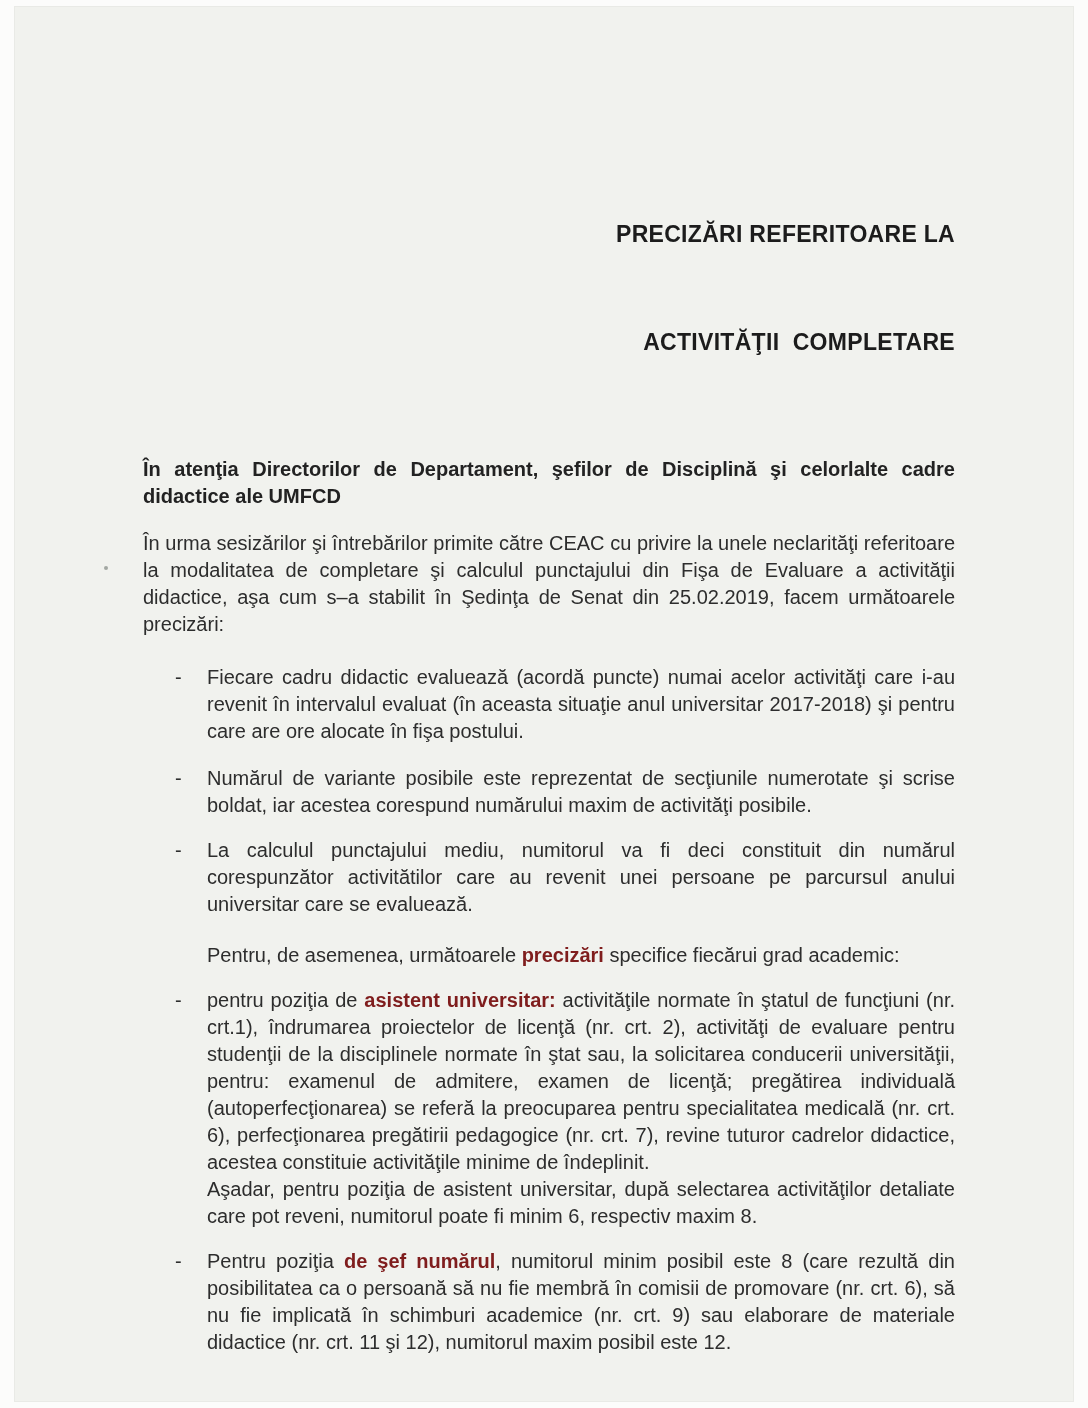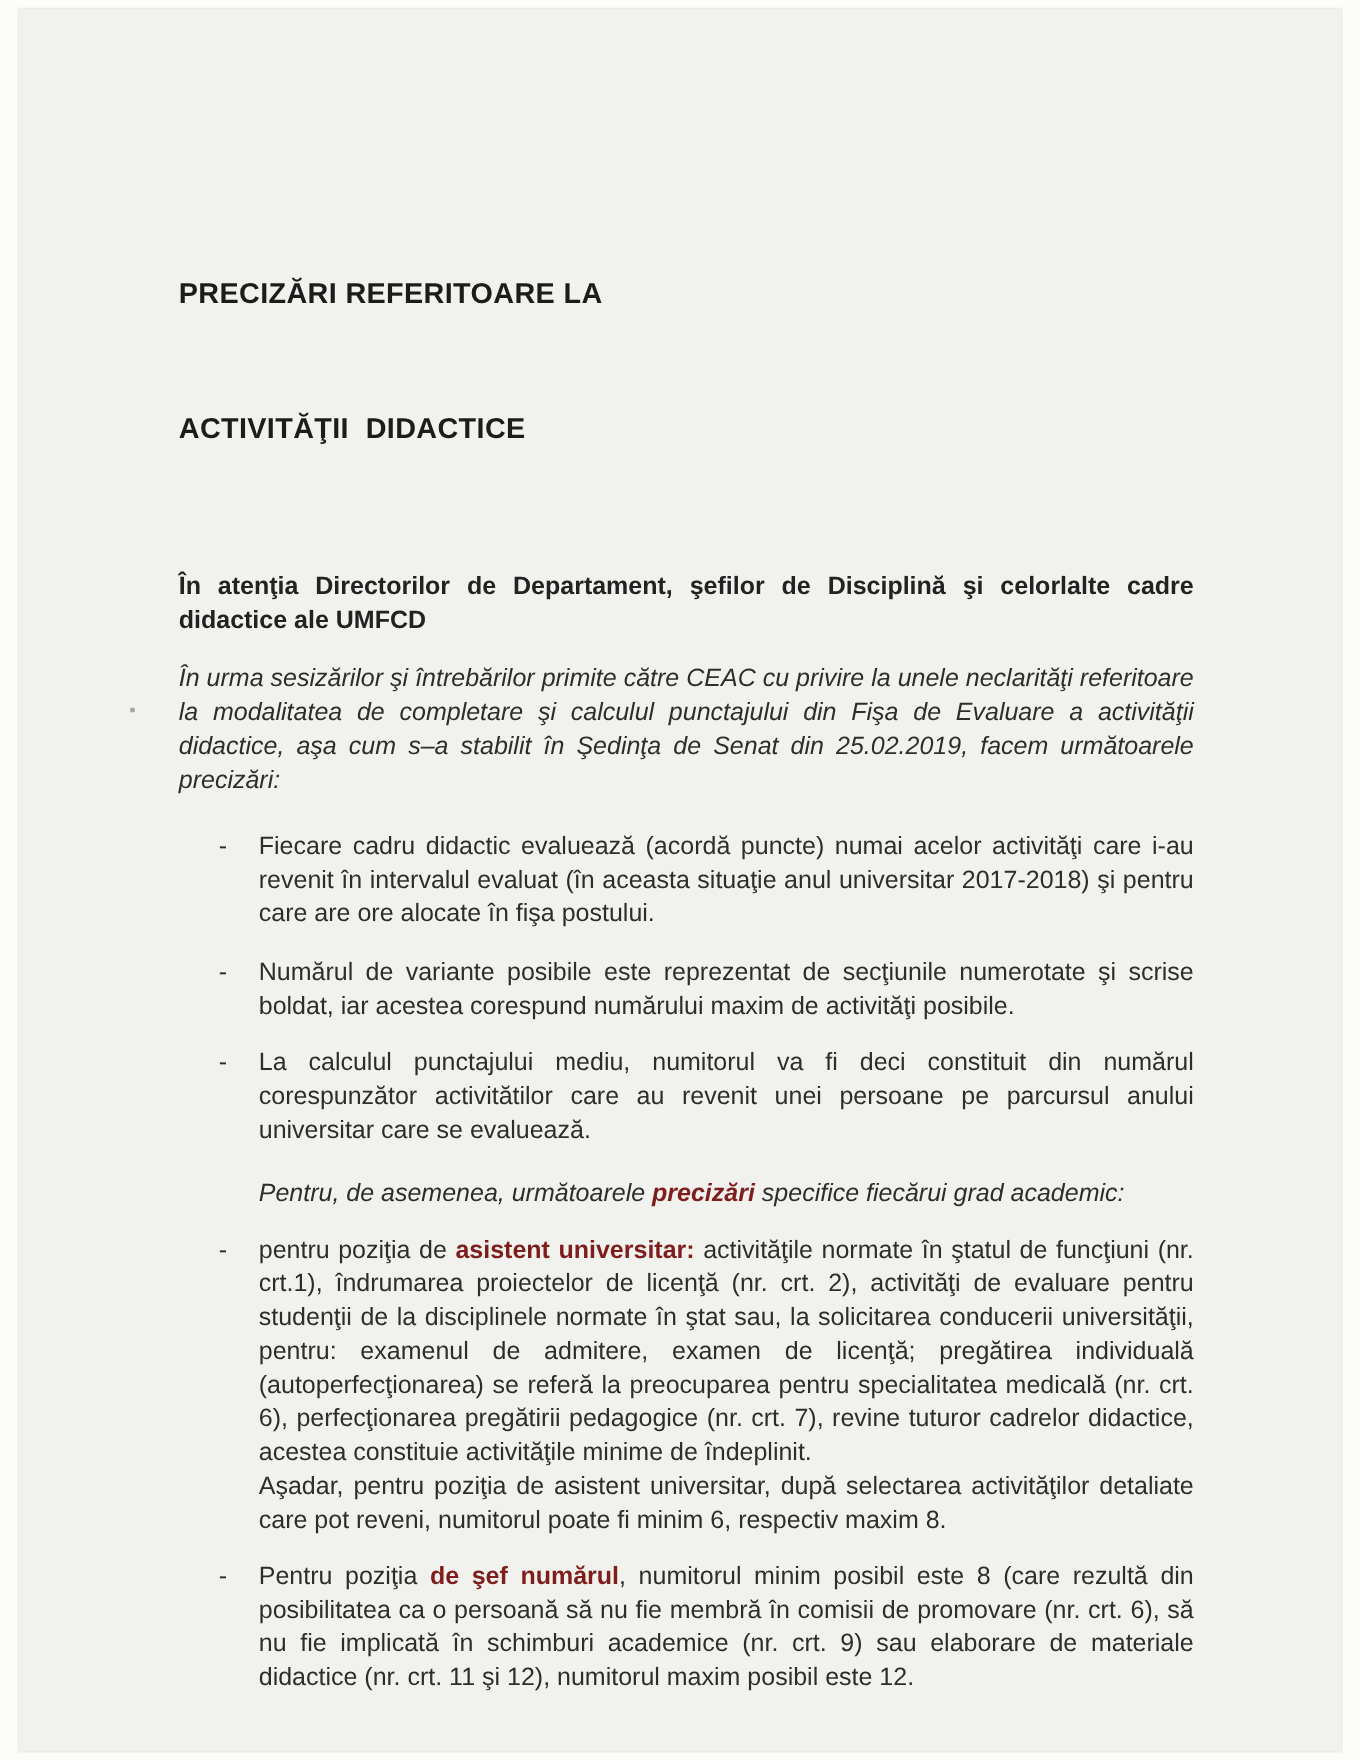--- a/index.html
+++ b/index.html
@@ -21,21 +21,21 @@
     top: 6px;
     width: 1060px;
     height: 1396px;
     background: #f1f2ee;
     box-sizing: border-box;
     padding: 138px 119px 0 129px;
     color: #2d2d2d;
     box-shadow: inset 0 0 0 1px rgba(0,0,0,0.03);
   }
   .title {
-    text-align: left;
+    text-align: right;
     font-size: 23px;
     font-weight: 700;
     line-height: 36px;
     color: #1c1c1c;
     letter-spacing: 0.3px;
     margin: 0 0 24px 0;
     white-space: pre-wrap;
   }
   .title-line { display: block; }
   .attention {
@@ -43,21 +43,20 @@
     font-size: 20px;
     font-weight: 700;
     line-height: 27px;
     text-align: justify;
     color: #222;
   }
   .para {
     margin: 0;
     font-size: 20px;
     line-height: 27px;
-    font-style: italic;
   }
   .just { text-align: justify; }
   .indent { margin-left: 64px; }
   .mb26 { margin-bottom: 26px; }
   .mb24 { margin-bottom: 24px; }
   .mb20 { margin-bottom: 20px; }
   .mb18 { margin-bottom: 18px; }
   .bullet {
     display: flex;
     padding-left: 32px;
@@ -86,21 +85,21 @@
   }
 </style>
 </head>
 <body>
 
 <div class="scan">
   <div class="page">
 
     <div class="title">
       <span class="title-line">PRECIZĂRI REFERITOARE LA</span>
-      <span class="title-line">ACTIVITĂŢII  DIDACTICE</span>
+      <span class="title-line">ACTIVITĂŢII  COMPLETARE</span>
     </div>
 
     <p class="attention">În atenţia Directorilor de Departament, şefilor de Disciplină şi celorlalte cadre didactice ale UMFCD</p>
 
     <p class="para just mb26">În urma sesizărilor şi întrebărilor primite către CEAC cu privire la unele neclarităţi referitoare la modalitatea de completare şi calculul punctajului din Fişa de Evaluare a activităţii didactice, aşa cum s–a stabilit în Şedinţa de Senat din 25.02.2019, facem următoarele precizări:</p>
 
     <div class="bullet mb20">
       <span class="dash">-</span>
       <div class="btext">Fiecare cadru didactic evaluează (acordă puncte) numai acelor activităţi care i-au revenit în intervalul evaluat (în aceasta situaţie anul universitar 2017-2018) şi pentru care are ore alocate în fişa postului.</div>
     </div>

